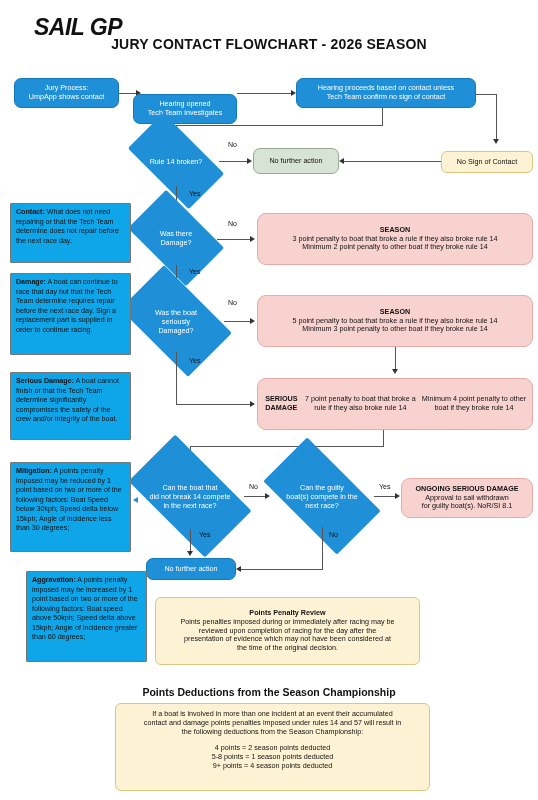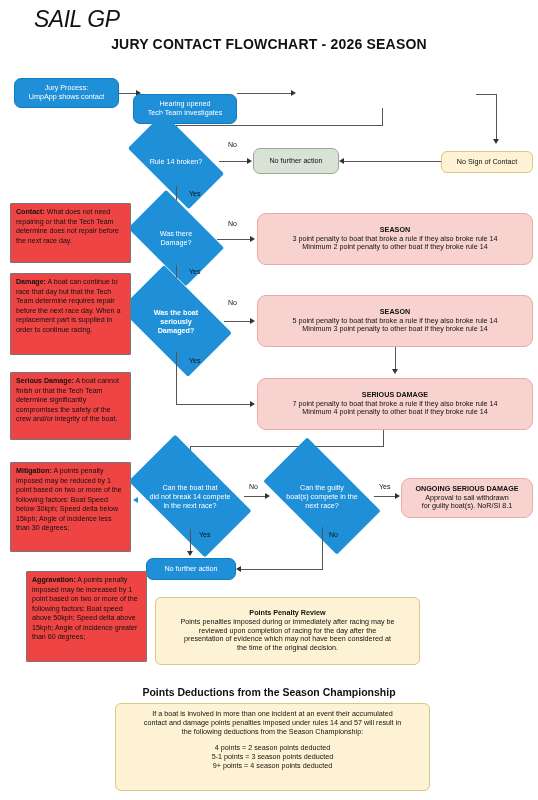--- a/index.html
+++ b/index.html
@@ -5,22 +5,22 @@
   * { box-sizing: border-box; margin: 0; padding: 0; }
   html, body {
     width: 538px; height: 800px;
     background: #ffffff;
     font-family: "Liberation Sans", sans-serif;
     overflow: hidden;
   }
   #canvas { position: relative; width: 538px; height: 800px; }
 
   .logo {
-    position: absolute; left: 34px; top: 6px;
-    font-size: 23px; font-weight: normal; font-style: italic;
+    position: absolute; left: 34px; top: 14px;
+    font-size: 23px; font-weight: bold; font-style: italic;
     letter-spacing: -0.5px; color: #111;
     font-family: "Liberation Sans", sans-serif;
   }
   .title {
     position: absolute; left: 0; top: 36px; width: 538px;
     text-align: center; font-size: 14px; font-weight: bold;
     color: #111; letter-spacing: 0.2px;
   }
 
   .node {
@@ -44,21 +44,21 @@
     background: #fdf3d4; color: #111;
     border: 1px solid #d9c87f; border-radius: 6px;
     font-size: 7.2px;
   }
   .pink {
     background: #f7d2cf; color: #111;
     border: 1px solid #e8aba6; border-radius: 9px;
     font-size: 7.2px;
   }
   .defbox {
-    background: #ef4444; color: #111;
+    background: #0ea5e9; color: #111;
     border: 1px solid #777; border-radius: 1px;
     font-size: 7.1px; line-height: 1.34;
     text-align: left;
     align-items: flex-start; justify-content: flex-start;
     padding: 4px 5px;
   }
   .defbox b { font-weight: bold; }
 
   .diamond {
     position: absolute;
@@ -115,20 +115,23 @@
   <div class="hline" style="left:119px; top:93px; width:17px;"></div>
   <div class="arrow arrow-r" style="left:136px; top:89.5px;"></div>
 
   <div class="node blue" style="left:133px; top:78px; width:104px; height:30px;margin-top:16px;">
     <span class="multiline">Hearing opened<br>Tech Team investigates</span>
   </div>
 
   <div class="hline" style="left:237px; top:93px; width:57px;"></div>
   <div class="arrow arrow-r" style="left:291px; top:89.5px;"></div>
 
+  <div class="node blue" style="left:296px; top:78px; width:180px; height:30px;">
+    <span class="multiline">Hearing proceeds based on contact unless<br>Tech Team confirm no sign of contact</span>
+  </div>
 
   <div class="vline" style="left:496px; top:94px; height:46px;"></div>
   <div class="hline" style="left:476px; top:94px; width:21px;"></div>
   <div class="arrow arrow-d" style="left:492.5px; top:139px;"></div>
 
   <div class="node cream" style="left:441px; top:151px; width:92px; height:22px;">
     <span>No Sign of Contact</span>
   </div>
 
   <div class="vline" style="left:382px; top:108px; height:17px;"></div>
@@ -168,21 +171,21 @@
   <div class="node pink" style="left:257px; top:213px; width:276px; height:52px; flex-direction:column;">
     <span class="pink-title">SEASON</span>
     <span>3 point penalty to boat that broke a rule if they also broke rule 14</span>
     <span>Minimum 2 point penalty to other boat if they broke rule 14</span>
   </div>
 
   <div class="edgelabel" style="left:189px; top:268px;">Yes</div>
   <div class="vline" style="left:176px; top:265px; height:21px;"></div>
   <div class="arrow arrow-d" style="left:172.5px; top:285px;"></div>
 
-  <div class="diamond" style="left:128px; top:290px; width:96px; height:62px;font-weight:bold;">
+  <div class="diamond" style="left:128px; top:290px; width:96px; height:62px;">
     <div class="shape"></div>
     <div class="dlabel">Was the boat<br>seriously<br>Damaged?</div>
   </div>
 
   <div class="edgelabel" style="left:228px; top:299px;">No</div>
   <div class="hline" style="left:224px; top:321px; width:29px;"></div>
   <div class="arrow arrow-r" style="left:250px; top:317.5px;"></div>
 
   <div class="node pink" style="left:257px; top:295px; width:276px; height:52px; flex-direction:column;">
     <span class="pink-title">SEASON</span>
@@ -191,21 +194,21 @@
   </div>
 
   <div class="vline" style="left:395px; top:347px; height:23px;"></div>
   <div class="arrow arrow-d" style="left:391.5px; top:369px;"></div>
 
   <div class="edgelabel" style="left:189px; top:357px;">Yes</div>
   <div class="vline" style="left:176px; top:352px; height:52px;"></div>
   <div class="hline" style="left:176px; top:404px; width:77px;"></div>
   <div class="arrow arrow-r" style="left:250px; top:400.5px;"></div>
 
-  <div class="node pink" style="left:257px; top:378px; width:276px; height:52px; flex-direction:column;">
+  <div class="node pink" style="left:257px; top:378px; width:276px; height:52px; flex-direction:row;">
     <span class="pink-title">SERIOUS DAMAGE</span>
     <span>7 point penalty to boat that broke a rule if they also broke rule 14</span>
     <span>Minimum 4 point penalty to other boat if they broke rule 14</span>
   </div>
 
   <div class="vline" style="left:383px; top:430px; height:16px;"></div>
   <div class="hline" style="left:190px; top:446px; width:194px;"></div>
   <div class="vline" style="left:190px; top:446px; height:14px;"></div>
   <div class="arrow arrow-d" style="left:186.5px; top:459px;"></div>
 
@@ -247,21 +250,21 @@
   </div>
 
   <div class="node defbox" style="left:10px; top:203px; width:121px; height:60px;">
     <span>
       <b>Contact:</b><span> What does not need repairing or that the Tech Team determine does not repair before the next race day.</span>
     </span>
   </div>
 
   <div class="node defbox" style="left:10px; top:273px; width:121px; height:82px;">
     <span>
-      <b>Damage:</b><span>  A boat can continue to race that day but that the Tech Team determine requires repair before the next race day. When a replacement part is supplied in order to continue racing.</span>
+      <b>Damage:</b><span>  A boat can continue to race that day but that the Tech Team determine requires repair before the next race day. Sign a replacement part is supplied in order to continue racing.</span>
     </span>
   </div>
 
   <div class="node defbox" style="left:10px; top:372px; width:121px; height:68px;">
     <span>
       <b>Serious Damage:</b><span> A boat cannot finish or that the Tech Team determine significantly compromises the safety of the crew and/or integrity of the boat.</span>
     </span>
   </div>
 
   <div class="node defbox" style="left:10px; top:462px; width:121px; height:90px;">
@@ -283,17 +286,17 @@
   <div class="node cream" style="left:155px; top:597px; width:265px; height:68px; flex-direction:column; padding:5px 24px;">
     <span class="cream-title">Points Penalty Review</span>
     <span>Points penalties imposed during or immediately after racing may be reviewed upon completion of racing for the day after the presentation of evidence which may not have been considered at the time of the original decision.</span>
   </div>
 
   <div class="section-title" style="left:0; top:686px;">Points Deductions from the Season Championship</div>
 
   <div class="node cream" style="left:115px; top:703px; width:315px; height:88px; flex-direction:column; padding:6px 26px; justify-content:flex-start;">
     <span style="margin-bottom:8px;">If a boat is involved in more than one incident at an event their accumulated contact and damage points penalties imposed under rules 14 and 57 will result in the following deductions from the Season Championship:</span>
     <span>4 points = 2 season points deducted</span>
-    <span>5-1 points = 3 season points deducted</span>
+    <span>5-8 points = 1 season points deducted</span>
     <span>9+ points = 4 season points deducted</span>
   </div>
 
 </div>
 
 </body></html>

